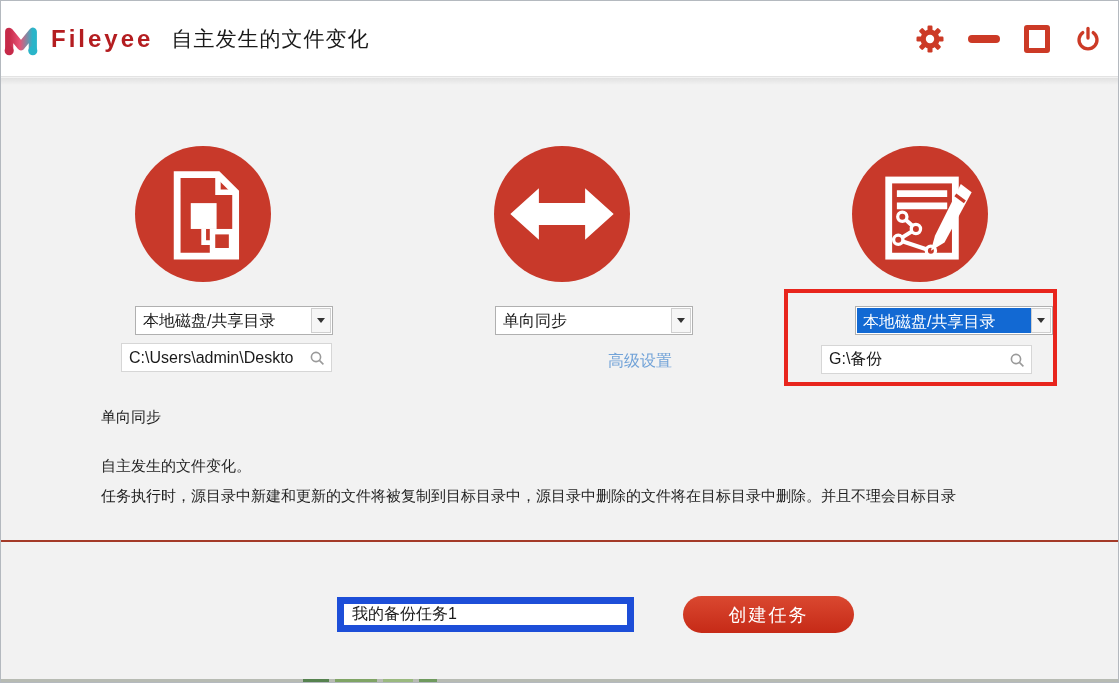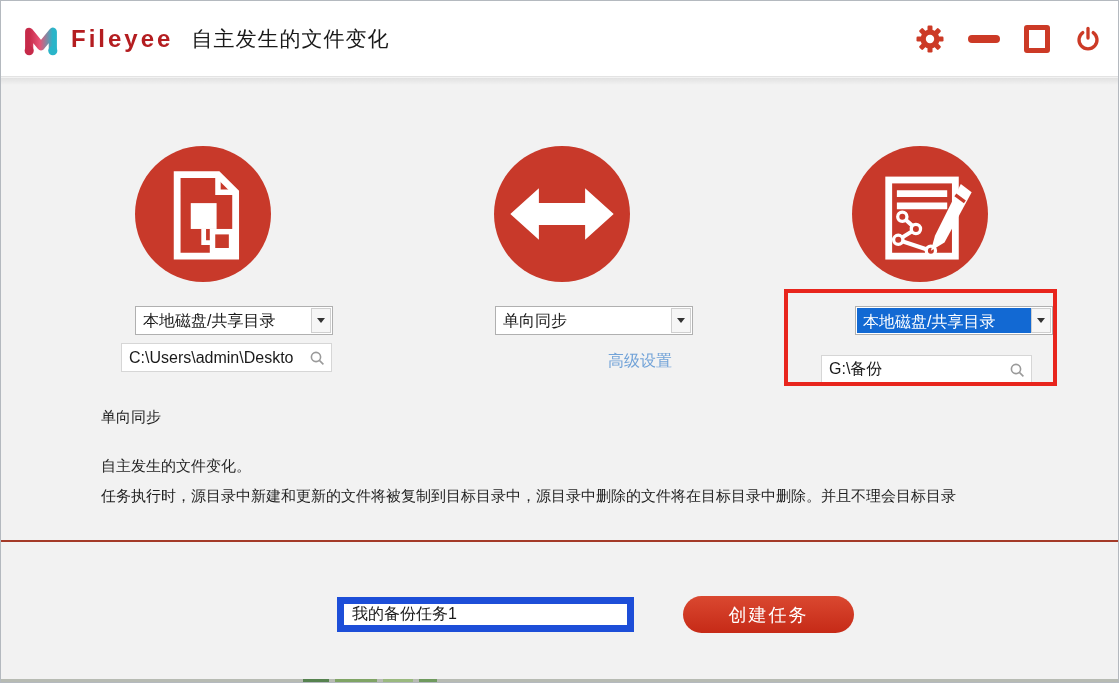--- a/index.html
+++ b/index.html
@@ -1,19 +1,19 @@
 <!DOCTYPE html>
 <html><head>
 <meta charset="utf-8">
 <style>
   html,body{margin:0;padding:0;background:#e9e9e9;font-family:"Liberation Sans","DejaVu Sans",sans-serif;}
   .window{position:relative;width:1119px;height:683px;box-sizing:border-box;border:1px solid #b4b9bf;background:#f2f2f2;overflow:hidden;}
 
   
-  .header{position:absolute;left:0;top:0;width:100%;height:76px;background:#ffffff;border-bottom:1px solid #e3e3e3;display:flex;align-items:center;box-sizing:border-box;padding-left:20px;}
+  .header{position:absolute;left:0;top:0;width:100%;height:76px;background:#ffffff;border-bottom:1px solid #e3e3e3;display:flex;align-items:center;box-sizing:border-box;}
   .logo-m{width:40px;height:40px;flex:0 0 auto;}
   .logo-text{font-size:24px;font-weight:bold;letter-spacing:3px;color:#b41d20;margin-left:10px;}
   .app-title{font-size:21px;color:#1a1a1a;margin-left:18px;letter-spacing:1px;}
   .win-controls{position:absolute;right:16px;top:0;height:76px;display:flex;align-items:center;gap:24px;}
   .ctl{cursor:pointer;display:flex;align-items:center;justify-content:center;}
   .min-bar{width:32px;height:8px;border-radius:4px;background:#cc3a26;}
   .max-box{width:16px;height:18px;border:5px solid #cc3a26;border-radius:3px;}
 
   
   .content-shadow{position:absolute;left:0;top:77px;width:100%;height:7px;background:linear-gradient(180deg,rgba(0,0,0,.07),rgba(0,0,0,0));}
@@ -163,21 +163,21 @@
   <div class="adv-link">高级设置</div>
 
   <div class="dropdown" style="left:820px;top:305px;">
     <span class="dd-highlight">
       <span class="dd-text">本地磁盘/共享目录</span>
     </span>
     <span class="dd-btn">
         <span class="caret"></span>
       </span>
   </div>
-  <div class="pathfield" style="left:820px;top:354px;">
+  <div class="pathfield" style="left:820px;top:344px;">
     <input type="text" value="G:\备份" style="">
     <svg class="mag" viewBox="0 0 15 15">
       <circle cx="6" cy="6" r="4.6" fill="none" stroke="#9a9a9a" stroke-width="1.6"></circle>
       <line x1="9.4" y1="9.4" x2="13.4" y2="13.4" stroke="#9a9a9a" stroke-width="1.6"></line>
     </svg>
   </div>
 
   <div class="annotation-rect"></div>
 
   <div class="desc-heading">单向同步</div>

